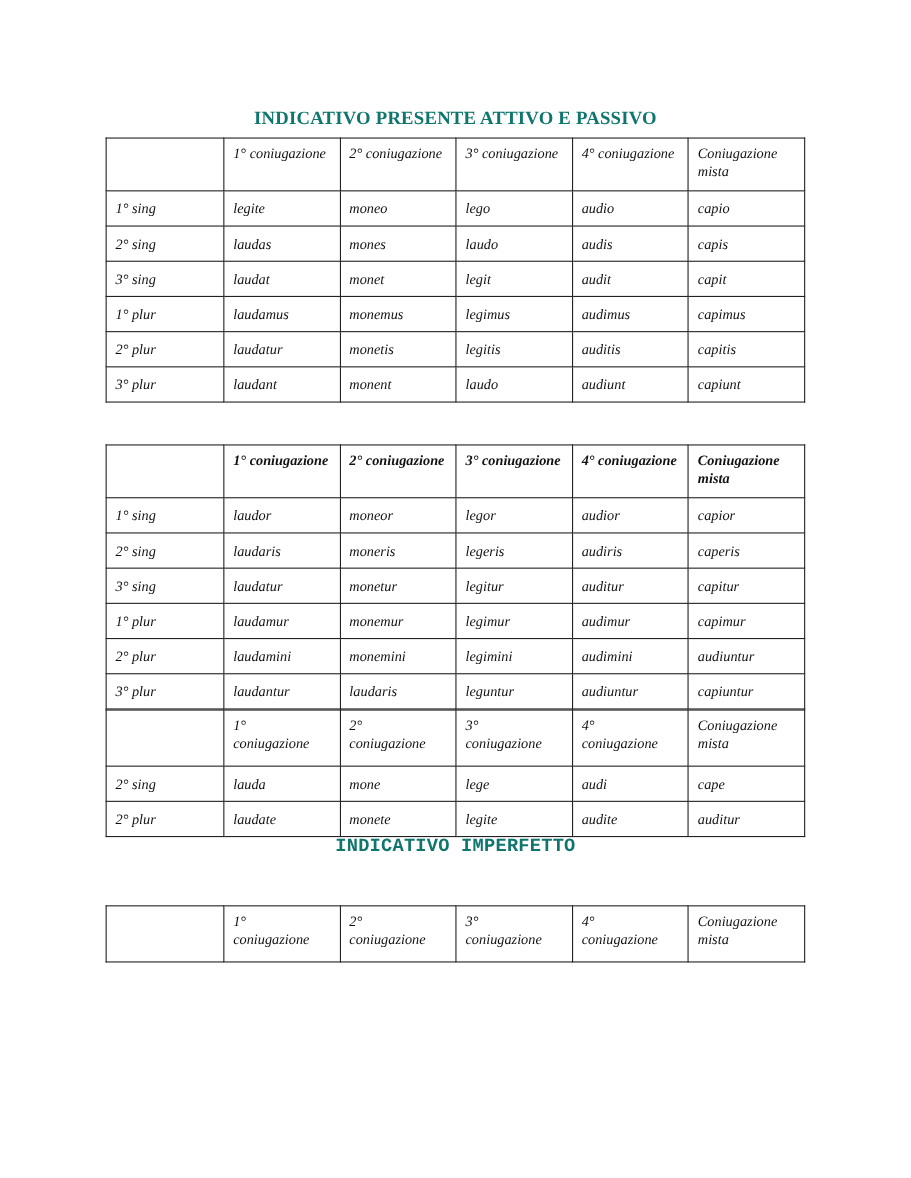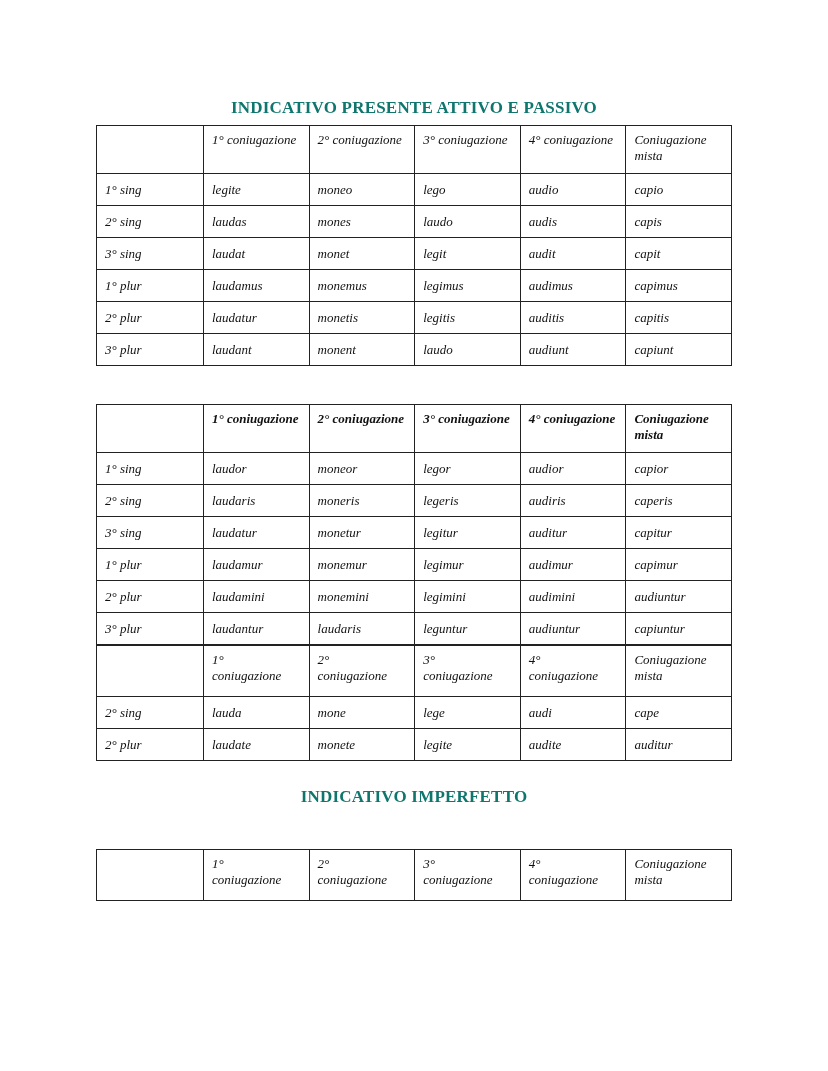--- a/index.html
+++ b/index.html
@@ -24,21 +24,21 @@
     font-size: 17px;
     font-weight: bold;
     text-align: center;
     margin: 0;
     line-height: 20px;
     letter-spacing: 0.2px;
     color: #0f766e;
   }
   #title-1 { margin-bottom: 7px; }
   #title-2 { margin-top: 22px; margin-bottom: 24px; }
-  #title-3 { margin-top: 26px; margin-bottom: 42px; }
+  #title-3 { margin-bottom: 42px; font-family: Liberation Mono, monospace; }
 
   table.doc-table {
     border-collapse: collapse;
     table-layout: fixed;
     width: 636px;
     font-size: 13px;
     font-style: italic;
   }
   table.doc-table th,
   table.doc-table td {

